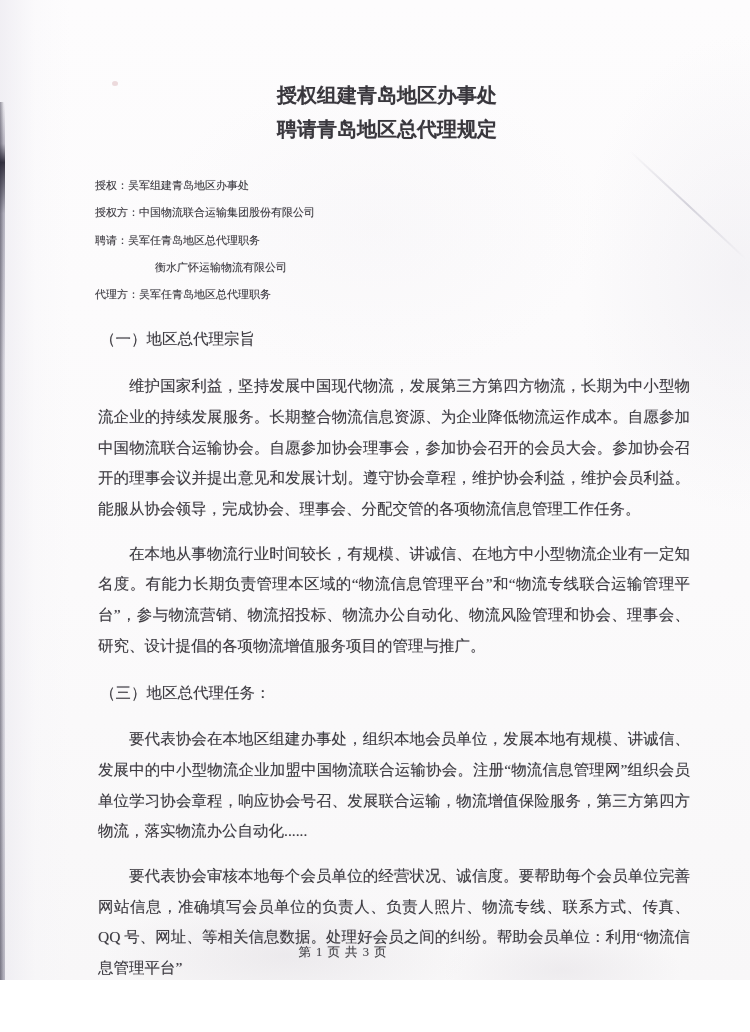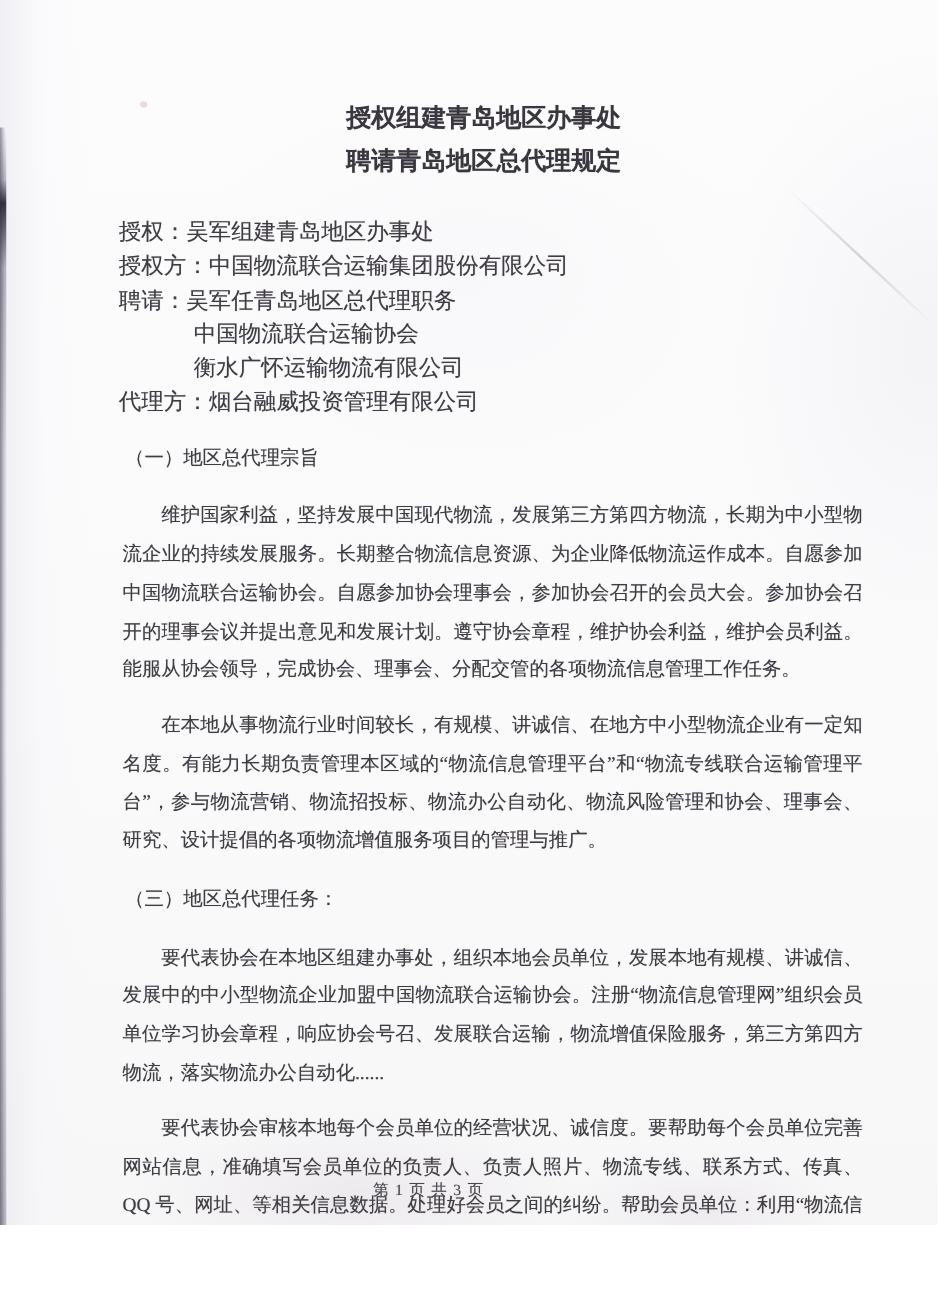--- a/index.html
+++ b/index.html
@@ -66,21 +66,21 @@
     padding: 78px 0 0 24px;
     text-align: center;
     font-size: 20px;
     font-weight: bold;
     line-height: 34px;
     color: #39373d;
   }
   .title-line { display: block; }
   .meta {
     margin: 26px 0 0 95px;
-    font-size: 18px;
+    font-size: 11px;
     line-height: 27.3px;
   }
   .meta-line.cont { padding-left: 60px; }
   .body {
     margin: 12px 0 0 84px;
     width: 620px;
     font-size: 15.5px;
     line-height: 30.7px;
   }
   .sec-heading { margin: 16px; }
@@ -114,23 +114,22 @@
 
     <h1 class="title">
       <span class="title-line">授权组建青岛地区办事处</span>
       <span class="title-line">聘请青岛地区总代理规定</span>
     </h1>
 
     <div class="meta">
       <div class="meta-line">授权：吴军组建青岛地区办事处</div>
       <div class="meta-line">授权方：中国物流联合运输集团股份有限公司</div>
       <div class="meta-line">聘请：吴军任青岛地区总代理职务</div>
-      <div class="meta-line cont">中国物流联合运输协会</div>
       <div class="meta-line cont">衡水广怀运输物流有限公司</div>
-      <div class="meta-line">代理方：烟台融威投资管理有限公司</div>
+      <div class="meta-line">代理方：吴军任青岛地区总代理职务</div>
     </div>
 
     <div class="body">
       <div class="sec-heading">（一）地区总代理宗旨</div>
       <p class="para">维护国家利益，坚持发展中国现代物流，发展第三方第四方物流，长期为中小型物流企业的持续发展服务。长期整合物流信息资源、为企业降低物流运作成本。自愿参加中国物流联合运输协会。自愿参加协会理事会，参加协会召开的会员大会。参加协会召开的理事会议并提出意见和发展计划。遵守协会章程，维护协会利益，维护会员利益。能服从协会领导，完成协会、理事会、分配交管的各项物流信息管理工作任务。</p>
 
       <p class="para">在本地从事物流行业时间较长，有规模、讲诚信、在地方中小型物流企业有一定知名度。有能力长期负责管理本区域的“物流信息管理平台”和“物流专线联合运输管理平台”，参与物流营销、物流招投标、物流办公自动化、物流风险管理和协会、理事会、研究、设计提倡的各项物流增值服务项目的管理与推广。</p>
 
       <div class="sec-heading">（三）地区总代理任务：</div>
       <p class="para">要代表协会在本地区组建办事处，组织本地会员单位，发展本地有规模、讲诚信、发展中的中小型物流企业加盟中国物流联合运输协会。注册“物流信息管理网”组织会员单位学习协会章程，响应协会号召、发展联合运输，物流增值保险服务，第三方第四方物流，落实物流办公自动化......</p>

